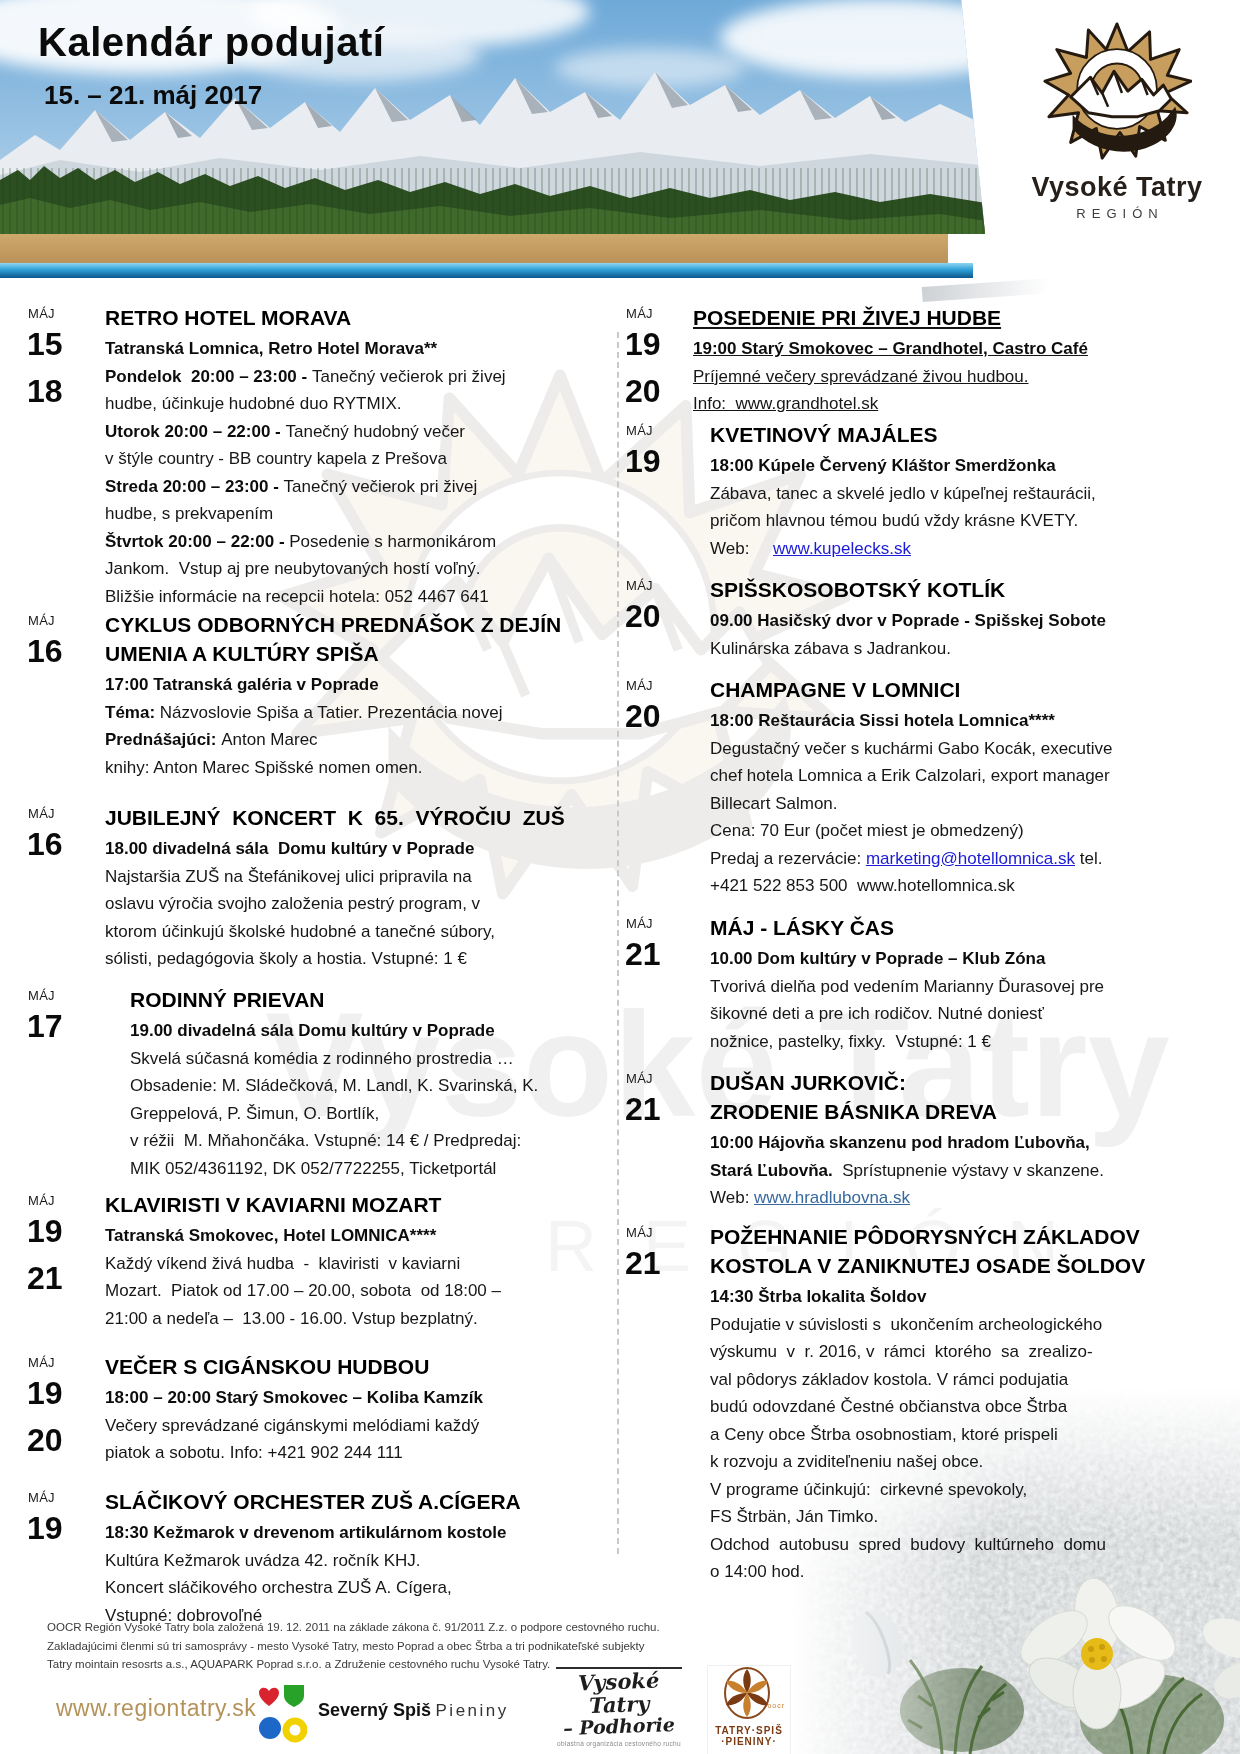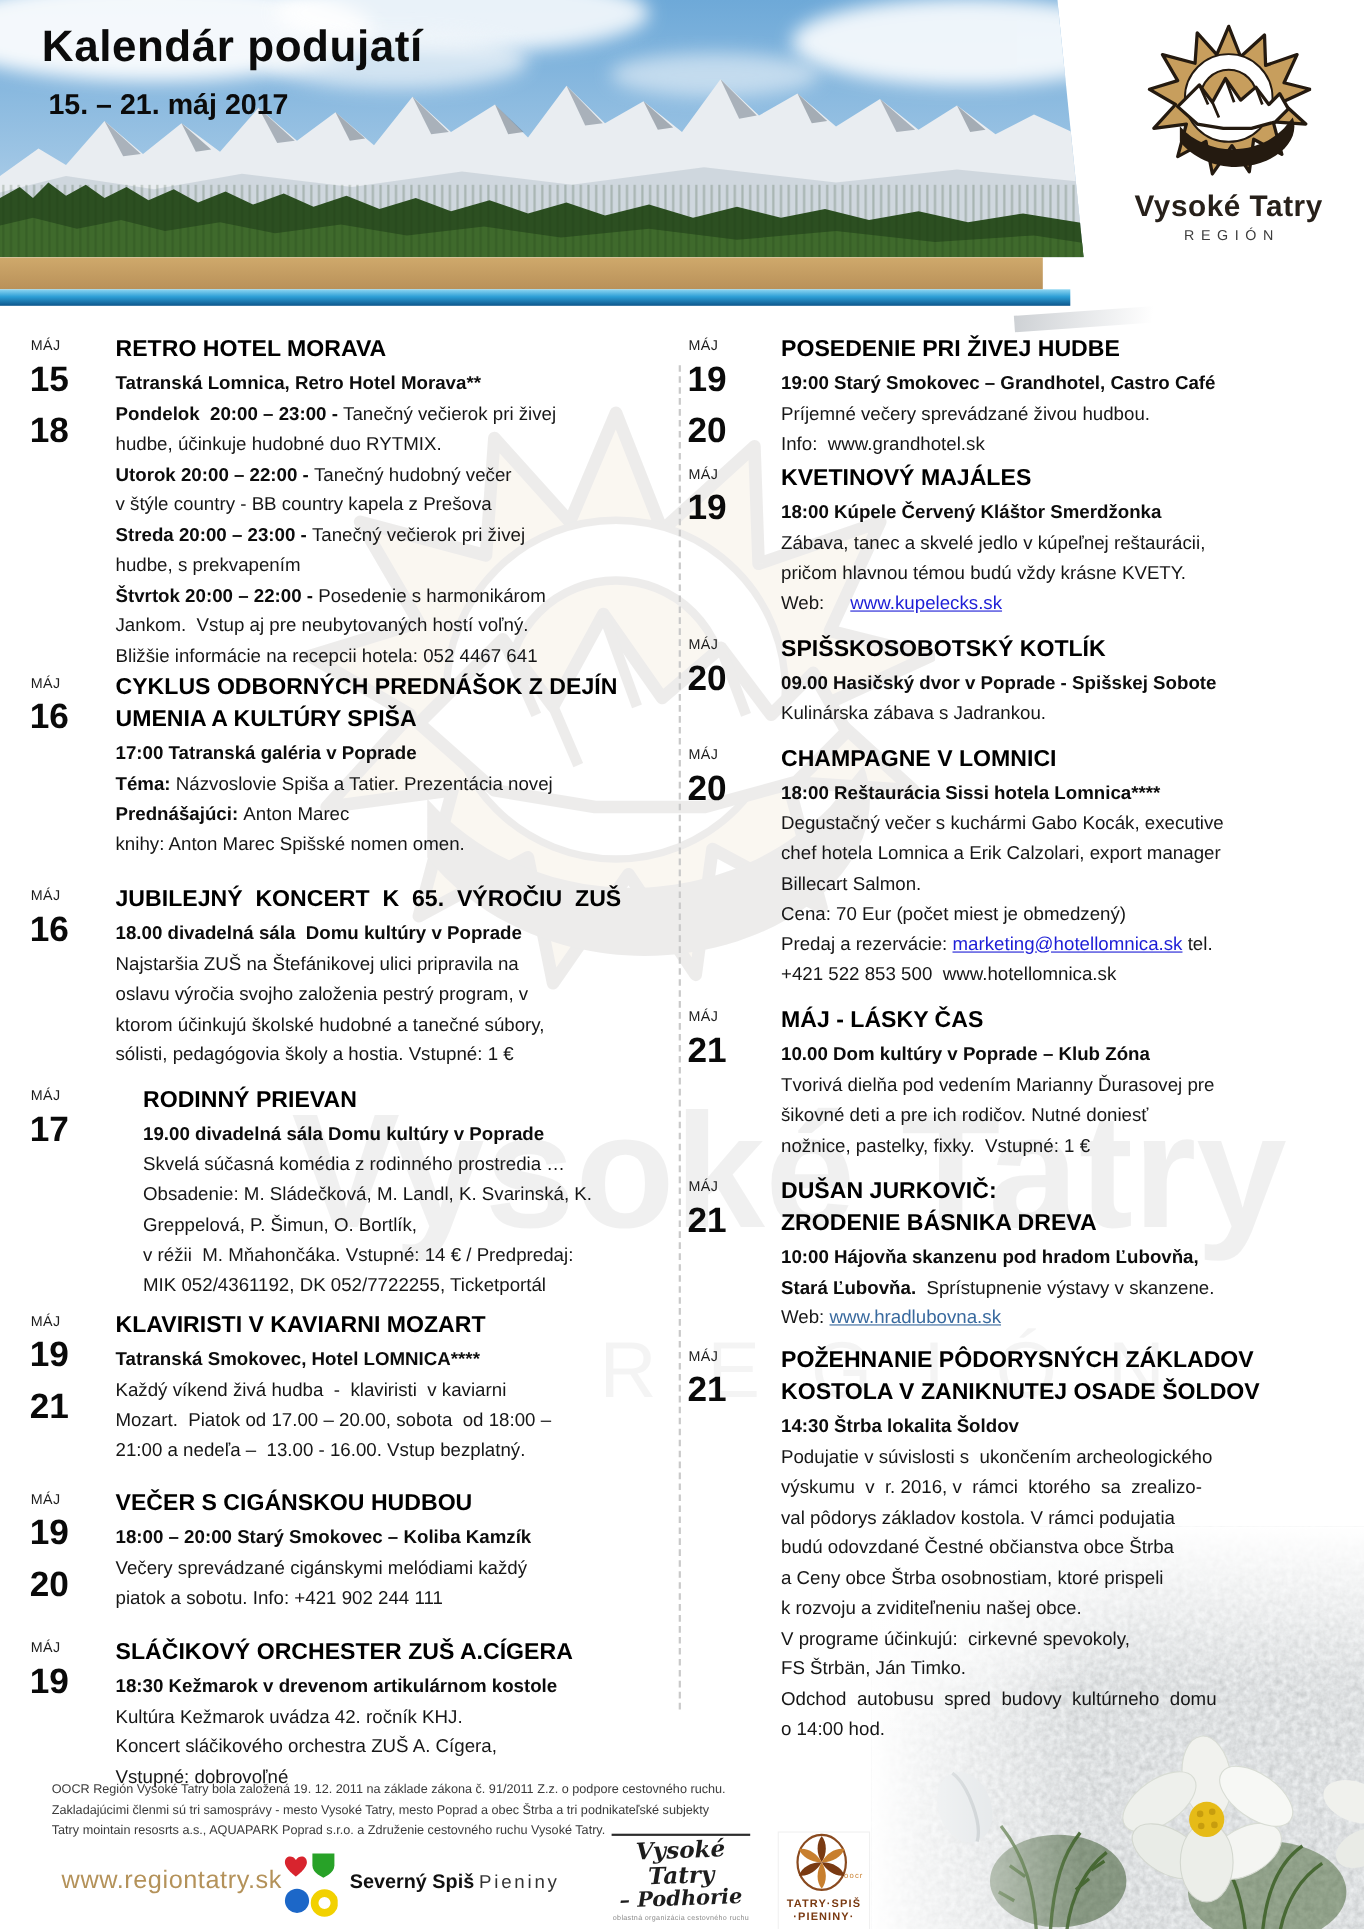--- a/index.html
+++ b/index.html
@@ -330,21 +330,21 @@
             <div class="eline"><span>Vstupné: dobrovoľné</span></div>
           </div>
         </div>
       </div>
       <div class="event" style="left: 625px; top: 303px;">
         <div class="badge">
           <div class="b-month">MÁJ</div>
           <div class="b-day b-d0">19</div>
           <div class="b-day b-d1">20</div>
         </div>
-        <div class="etext" style="margin-left: 85px;">
+        <div class="etext" style="margin-left: 68px; text-decoration: underline;">
           <div class="etitle">POSEDENIE PRI ŽIVEJ HUDBE</div>
           <div class="ebody">
             <div class="eline"><span class="b">19:00 Starý Smokovec – Grandhotel, Castro Café</span></div>
             <div class="eline"><span>Príjemné večery sprevádzané živou hudbou.</span></div>
             <div class="eline"><span>Info:  www.grandhotel.sk</span></div>
           </div>
         </div>
       </div>
       <div class="event" style="left: 625px; top: 420px;">
         <div class="badge">

